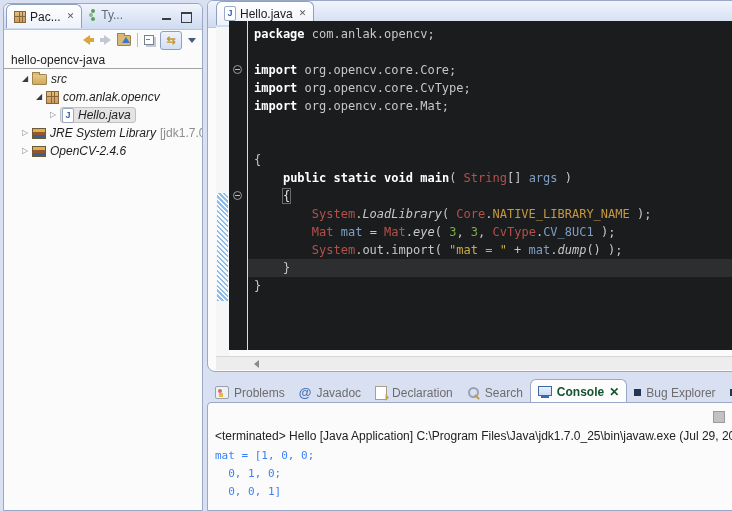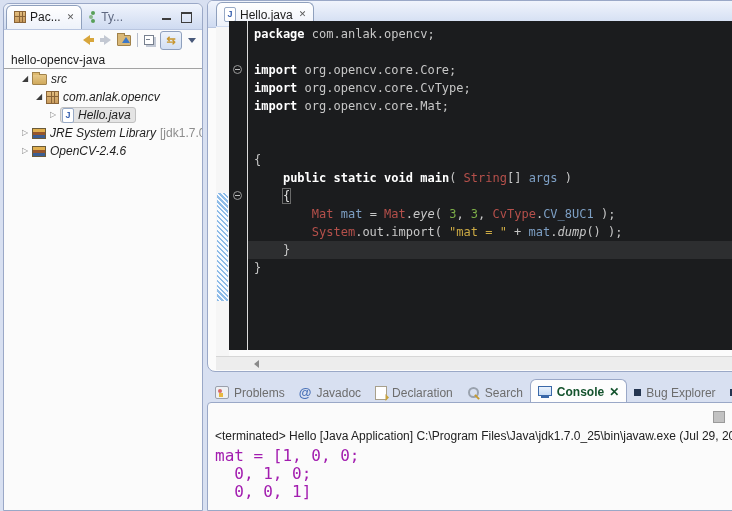--- a/index.html
+++ b/index.html
@@ -7,21 +7,21 @@
        font-family:"Liberation Sans",sans-serif;-webkit-font-smoothing:antialiased;}
 
   
   .pane{position:absolute;background:#fbfbfb;border:1px solid #9aa8c7;box-sizing:border-box;}
   #left-pane{left:3px;top:3px;width:200px;height:508px;border-radius:6px 6px 0 0;overflow:hidden;}
   #editor-pane{left:207px;top:0;width:527px;height:372px;border-radius:6px 0 0 8px;overflow:hidden;}
   #bottom-pane{left:207px;top:402px;width:527px;height:109px;border-radius:4px 0 0 0;overflow:hidden;}
 
   
   .tabstrip{position:absolute;left:0;right:0;top:0;background:linear-gradient(#f0f4fc,#cfdbf1);
-            border-bottom:1px solid #b9c6e0;display:flex;align-items:center;}
+            border-bottom:1px solid #b9c6e0;display:flex;align-items:flex-start;}
   #left-pane .tabstrip{height:25px;border-radius:6px 6px 0 0;}
   #editor-pane .tabstrip{height:26px;}
   .tab{display:flex;align-items:center;gap:4px;height:22px;padding:0 7px;font-size:12px;color:#5e6880;
        border-radius:6px 6px 0 0;box-sizing:border-box;}
   .tab.selected{background:linear-gradient(#ffffff,#eef2fa);border:1px solid #8fa0bd;border-bottom:none;
        color:#1c1c1c;height:24px;}
   .tab .close{font-size:9px;color:#5a5a5a;margin-left:2px;line-height:9px;}
 
   
   .winbtns{position:absolute;top:7px;display:flex;gap:10px;}
@@ -114,21 +114,21 @@
   .ic-search:after{content:"";position:absolute;right:0;bottom:1px;width:6px;height:2px;background:#c89b2e;transform:rotate(45deg);}
   .ic-console{width:14px;height:12px;}
   .ic-console:before{content:"";position:absolute;left:0;top:0;width:12px;height:8px;border:1px solid #3a68a8;background:linear-gradient(#eaf2fc,#c8dcf4);}
   .ic-console:after{content:"";position:absolute;left:3px;bottom:0;width:8px;height:2px;background:#3a68a8;}
   .ic-bullet{width:7px;height:7px;background:#243550;}
 
   
   #console-toolbar-fragment{position:absolute;right:8px;top:8px;width:10px;height:10px;background:#c2c2c2;border:1px solid #9a9a9a;}
   #console-status{position:absolute;left:7px;top:26px;right:0;font-size:12px;color:#222;white-space:nowrap;overflow:hidden;}
   #console-output{position:absolute;left:7px;top:44px;right:0;bottom:0;font-family:"DejaVu Sans Mono",monospace;
-      font-size:16px;color:#a21caf;}
+      font-size:11px;color:#3b82f6;}
   .oline{height:18px;line-height:18px;white-space:pre;}
 </style>
 </head>
 <body>
 
 <div id="left-pane" class="pane">
   <div class="tabstrip">
     <div class="tab selected" style="margin-left:2px">
       <span class="ticon package" style="width:10px;height:10px"></span>
       <span>Pac...</span>
@@ -222,20 +222,21 @@
         <div class="cline"><span class="tk-k">package</span><span class="tk-p"> com.anlak.opencv;</span></div>
         <div class="cline"></div>
         <div class="cline"><span class="tk-k">import</span><span class="tk-p"> org.opencv.core.Core;</span></div>
         <div class="cline"><span class="tk-k">import</span><span class="tk-p"> org.opencv.core.CvType;</span></div>
         <div class="cline"><span class="tk-k">import</span><span class="tk-p"> org.opencv.core.Mat;</span></div>
         <div class="cline"></div>
         <div class="cline"></div>
         <div class="cline"><span class="tk-p">{</span></div>
         <div class="cline"><span class="tk-p">    </span><span class="tk-k">public</span><span class="tk-p"> </span><span class="tk-k">static</span><span class="tk-p"> </span><span class="tk-k">void</span><span class="tk-p"> </span><span class="tk-k">main</span><span class="tk-p">( </span><span class="tk-y">String</span><span class="tk-p">[] </span><span class="tk-v">args</span><span class="tk-p"> )</span></div>
         <div class="cline"><span class="tk-p">    </span><span class="tk-bm">{</span></div>
+        <div class="cline"><span class="tk-p">        </span><span class="tk-y">System</span><span class="tk-p">.</span><span class="tk-m">LoadLibrary</span><span class="tk-p">( </span><span class="tk-y">Core</span><span class="tk-p">.</span><span class="tk-c">NATIVE_LIBRARY_NAME</span><span class="tk-p"> );</span></div>
         <div class="cline"><span class="tk-p">        </span><span class="tk-y">Mat</span><span class="tk-p"> </span><span class="tk-v">mat</span><span class="tk-p"> = </span><span class="tk-y">Mat</span><span class="tk-p">.</span><span class="tk-m">eye</span><span class="tk-p">( </span><span class="tk-n">3</span><span class="tk-p">, </span><span class="tk-n">3</span><span class="tk-p">, </span><span class="tk-y">CvType</span><span class="tk-p">.</span><span class="tk-v">CV_8UC1</span><span class="tk-p"> );</span></div>
         <div class="cline"><span class="tk-p">        </span><span class="tk-y">System</span><span class="tk-p">.out.import( </span><span class="tk-s">"mat = "</span><span class="tk-p"> + </span><span class="tk-v">mat</span><span class="tk-p">.</span><span class="tk-m">dump</span><span class="tk-p">() );</span></div>
         <div class="cline cur"><span class="tk-p">    }</span></div>
         <div class="cline"><span class="tk-p">}</span></div>
       </div>
   </div>
 
   <div id="editor-hscroll">
     <span class="scroll-arrow-left"></span>
   </div>

